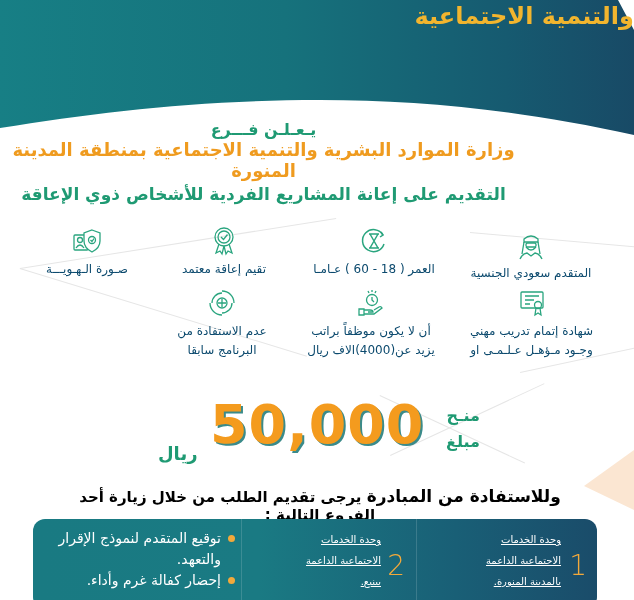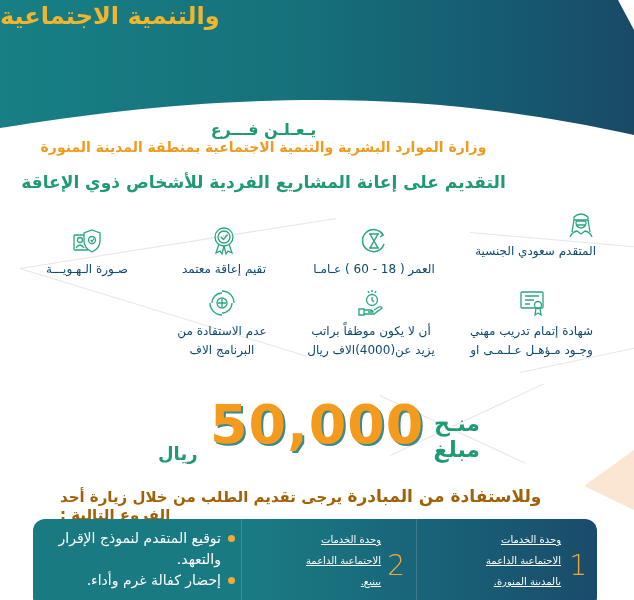--- a/index.html
+++ b/index.html
@@ -10,54 +10,54 @@
       position: absolute; left: 0; top: 0; width: 634px; height: 135px;
       background: linear-gradient(90deg, #177f85 0%, #16727c 45%, #165a70 80%, #184a66 100%);
       clip-path: path('M0,0 L634,0 L634,135 C520,110 420,100 320,100 C200,100 100,112 0,128 Z');
     }
     .header-right-tri {
       position: absolute; right: 0; top: 0; width: 16px; height: 30px;
       background: #ffffff;
       clip-path: polygon(0 0, 100% 0, 100% 100%);
     }
     .header-title {
-      position: absolute; top: 2px; left: 0; width: 634px; text-align: left;
+      position: absolute; top: 2px; left: 0; width: 634px; text-align: right;
       color: #f2b52e; font-weight: bold; font-size: 24px; direction: rtl;
     }
 
     .bg-line { position: absolute; background: #e6e6e6; height: 1px; transform-origin: 0 0; }
 
     .intro { position: absolute; top: 120px; left: 0; width: 527px; text-align: center; }
     .intro .announce { color: #1f9a73; font-size: 16px; letter-spacing: 2px; font-weight: bold; }
-    .intro .ministry { color: #ef9b1f; font-size: 14px; font-weight: bold; margin-top: 0px; }
-    .intro .subject { color: #1f9a73; font-size: 17px; font-weight: bold; margin-top: 17px; }
+    .intro .ministry { color: #ef9b1f; font-size: 18px; font-weight: bold; margin-top: 0px; }
+    .intro .subject { color: #1f9a73; font-size: 17px; font-weight: bold; margin-top: 3px; }
 
     .req {
       position: absolute; text-align: center; color: #0c4a6e; font-size: 12px; line-height: 19px;
     }
     .req .icon { display: block; margin: 0 auto 4px; height: 30px; }
     .req svg { width: 30px; height: 30px; }
 
     .grant { position: absolute; top: 395px; left: 150px; width: 330px; height: 65px; direction: ltr; }
     .grant .currency {
       position: absolute; left: 8px; top: 48px; color: #1f9a73; font-size: 18px; font-weight: bold;
     }
     .grant .amount {
       position: absolute; left: 60px; top: -2px; font-size: 54px; font-weight: 700; color: #f49b1e;
       font-family: "DejaVu Sans", sans-serif; letter-spacing: 1px;
       text-shadow: 2px 2px 0 #3b8b8a;
     }
     .grant .label {
-      position: absolute; right: 0; top: 16px; color: #1f9a73; font-size: 22px; font-weight: bold;
+      position: absolute; right: 0; top: 8px; color: #1f9a73; font-size: 16px; font-weight: bold;
       text-align: right; line-height: 26px; direction: rtl;
     }
 
     .visit {
-      position: absolute; top: 486px; left: 60px; width: 520px; text-align: left;
-      color: #a16207; font-size: 15px; font-weight: bold; direction: rtl;
+      position: absolute; top: 486px; left: 60px; width: 520px; text-align: center;
+      color: #000000; font-size: 15px; font-weight: bold; direction: rtl;
     }
     .visit .hl { font-size: 17px; }
 
     .branches {
       position: absolute; left: 33px; top: 519px; width: 564px; height: 90px;
       border-radius: 12px; overflow: hidden;
       background: linear-gradient(90deg, #197a82 0%, #1a7a83 40%, #195f76 75%, #1a4c6a 100%);
       direction: rtl;
     }
     .branch-col { position: absolute; top: 0; height: 90px; }
@@ -88,21 +88,21 @@
 <div class="bg-line" style="left:380px;top:395px;width:160px;transform:rotate(25deg);"></div>
 <div class="bg-line" style="left:390px;top:455px;width:170px;transform:rotate(-25deg);"></div>
 <div class="peach"></div>
 
 <div class="intro">
   <div class="announce">يـعـلـن فـــرع</div>
   <div class="ministry">وزارة الموارد البشرية والتنمية الاجتماعية بمنطقة المدينة المنورة</div>
   <div class="subject">التقديم على إعانة المشاريع الفردية للأشخاص ذوي الإعاقة</div>
 </div>
 
-<div class="req" style="right:38px;top:208px;width:130px;text-align:right;">
+<div class="req" style="right:38px;top:230px;width:130px;">
   <span class="icon">
     <svg viewBox="0 0 30 30" fill="none" stroke="#2aa57f" stroke-width="1.3">
       <path d="M8 9 Q15 3 22 9 L22 12 L8 12 Z"></path>
         <path d="M8 12 L6 24 M22 12 L24 24"></path>
       <rect x="10" y="13" width="10" height="4" rx="1.5"></rect>
         <path d="M10 17 Q15 23 20 17"></path>
       <path d="M4 29 Q6 24 11 23 L15 26 L19 23 Q24 24 26 29"></path>
     </svg>
   </span>
   <span>المتقدم سعودي الجنسية</span>
@@ -175,21 +175,21 @@
 <div class="req" style="right:352px;top:288px;width:120px;">
   <span class="icon">
     <svg viewBox="0 0 30 30" fill="none" stroke="#2aa57f" stroke-width="1.3">
       <path d="M5 15 A10 10 0 0 1 15 5 M25 15 A10 10 0 0 1 15 25"></path>
       <path d="M15 3 A12 12 0 0 1 27 15 M15 27 A12 12 0 0 1 3 15"></path>
       <circle cx="15" cy="15" r="5"></circle>
         <path d="M15 11 L15 19 M11 15 L19 15"></path>
     </svg>
   </span>
   <div>عدم الاستفادة من</div>
-  <div>البرنامج الاف</div>
+  <div>البرنامج سابقا</div>
 </div>
 
 <div class="grant">
   <div class="currency">ريال</div>
   <div class="amount">50,000</div>
   <div class="label">
     <div>منـح</div>
     <div>مبلغ</div>
   </div>
 </div>

